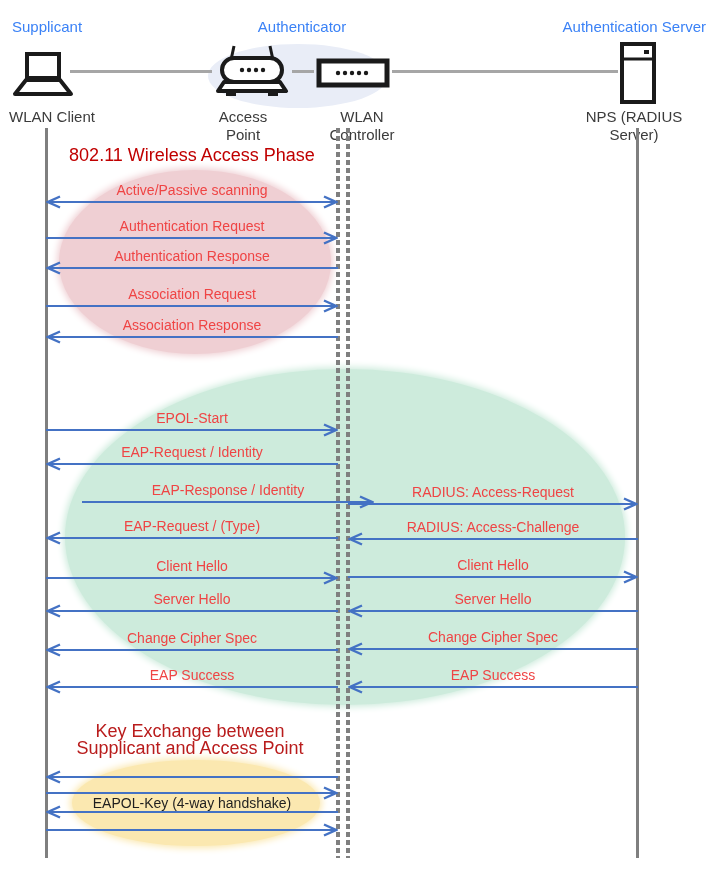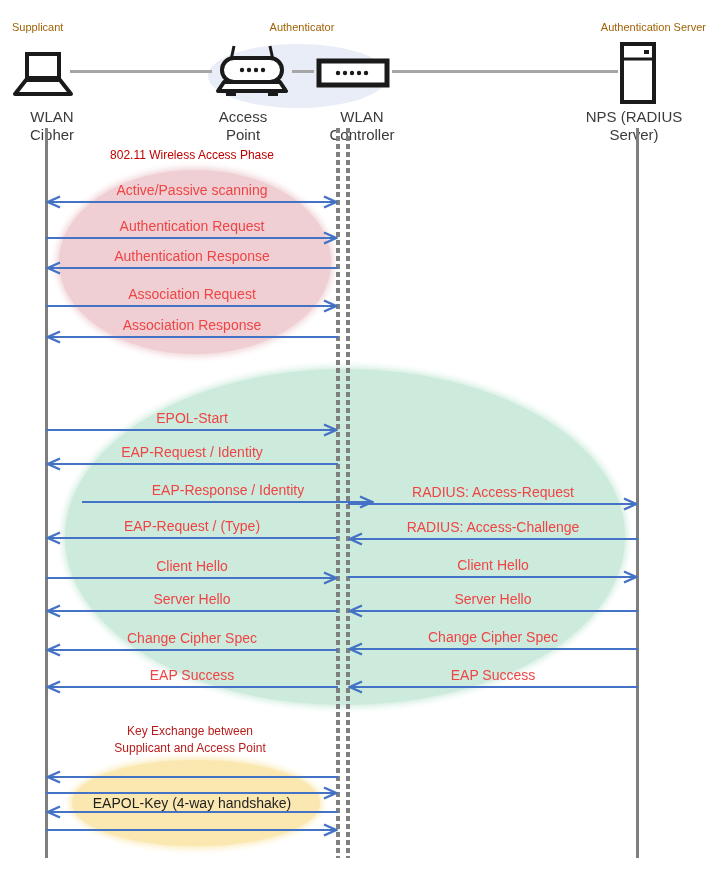--- a/index.html
+++ b/index.html
@@ -1,31 +1,31 @@
 <!DOCTYPE html>
 <html style="--lifeline: #7F7F7F; --connector: #A6A6A6;"><head>
 <meta charset="utf-8">
 <style>
   html,body{margin:0;padding:0;background:#fff;}
   .canvas{
     position:relative;width:713px;height:875px;background:#fff;overflow:hidden;
     font-family:"Liberation Sans",sans-serif;color:#262626;
   }
   .abs{position:absolute;}
-  .role-label{font-size:11px;color:#a16207;height:18px;line-height:18px;}
+  .role-label{font-size:15px;color:#3b82f6;height:18px;line-height:18px;}
   .device-label{font-size:15px;color:#3b3b3b;height:18px;line-height:18px;text-align:center;}
   .ellipse{border-radius:50%;z-index:0;}
   .soft{box-shadow:0 0 7px 2px currentColor;}
   .connector{height:3px;background:var(--connector,#A6A6A6);top:70px;z-index:1;}
   .lifeline-solid{width:3px;background:var(--lifeline,#7F7F7F);top:128px;height:730px;z-index:1;}
   .lifeline-dashed{
     width:4px;top:128px;height:730px;z-index:1;
     background:repeating-linear-gradient(to bottom,var(--lifeline,#7F7F7F) 0 5px,transparent 5px 8px);
   }
-  .phase-title{font-size:12px;text-align:center;z-index:3;white-space:pre-line;line-height:17px;}
+  .phase-title{font-size:18px;text-align:center;z-index:3;white-space:pre-line;line-height:17px;}
   .message{position:absolute;height:28px;z-index:2;}
   .msg-label{position:absolute;top:0;left:0;right:0;height:17px;line-height:17px;
     text-align:center;font-size:14px;color:#ef4444;}
   .msg-arrow{position:absolute;top:13px;left:0;}
   .note-label{font-size:14px;color:#1f1f1f;text-align:center;height:17px;line-height:17px;z-index:3;}
   svg.icon{z-index:2;position:absolute;}
 </style>
 </head>
 <body>
 
@@ -67,21 +67,21 @@
       <circle cx="43" cy="15" r="2.2" fill="#1a1a1a"></circle>
     <circle cx="50" cy="15" r="2.2" fill="#1a1a1a"></circle>
   </svg>
 
   <svg class="icon" style="left:619px;top:42px;" width="38" height="62" viewBox="0 0 38 62">
     <rect x="3" y="2" width="32" height="58" fill="#fff" stroke="#1a1a1a" stroke-width="4"></rect>
     <line x1="3" y1="17" x2="35" y2="17" stroke="#1a1a1a" stroke-width="3"></line>
     <rect x="25" y="8" width="5" height="4" fill="#1a1a1a"></rect>
   </svg>
 
-  <div class="abs device-label" style="left:9px;top:108px;width:86px;">WLAN Cipher</div>
+  <div class="abs device-label" style="left:9px;top:108px;width:86px;">WLAN Client</div>
   <div class="abs device-label" style="left:200px;top:108px;width:86px;">Access Point</div>
   <div class="abs device-label" style="left:308px;top:108px;width:108px;text-align:center;">WLAN Controller</div>
   <div class="abs device-label" style="left:563px;top:108px;width:142px;">NPS (RADIUS Server)</div>
 
   <div class="abs ellipse soft" style="left: 59px; top: 170px; width: 272px; height: 184px; background: rgb(239, 207, 211); color: rgb(239, 207, 211);"></div>
   <div class="abs ellipse soft" style="left: 65px; top: 369px; width: 560px; height: 336px; background: rgb(205, 235, 220); color: rgb(205, 235, 220);"></div>
   <div class="abs ellipse soft" style="left: 72px; top: 760px; width: 248px; height: 86px; background: rgb(251, 232, 176); color: rgb(251, 232, 176);"></div>
 
   <div class="abs lifeline-solid" style="left:45px;"></div>
   <div class="abs lifeline-dashed" style="left:336px;"></div>

